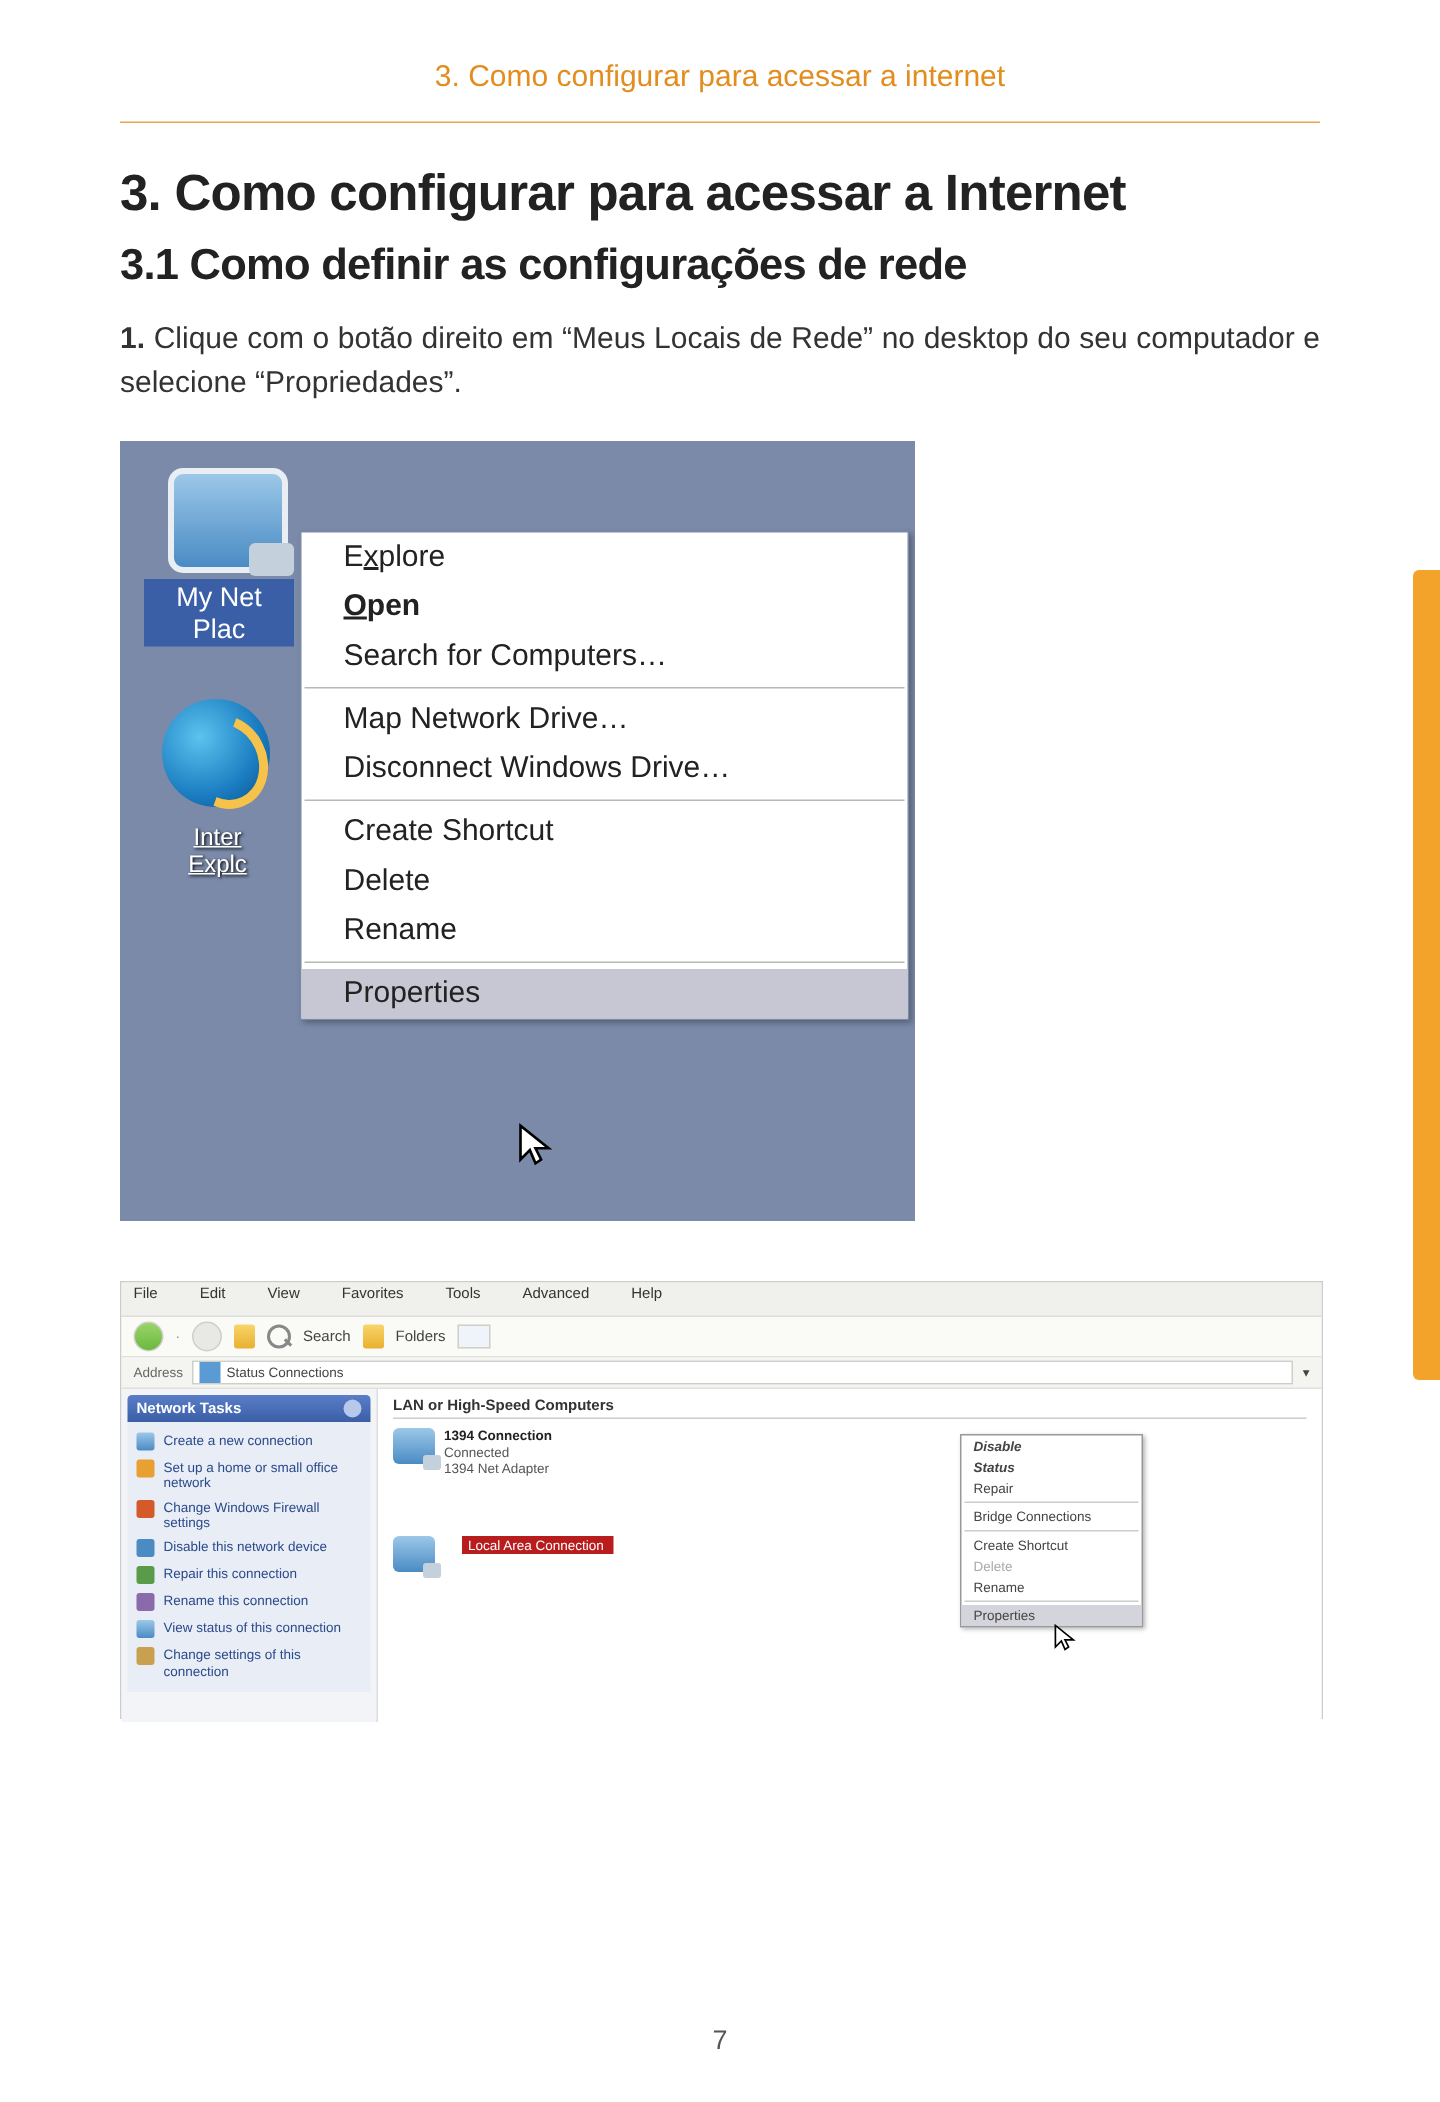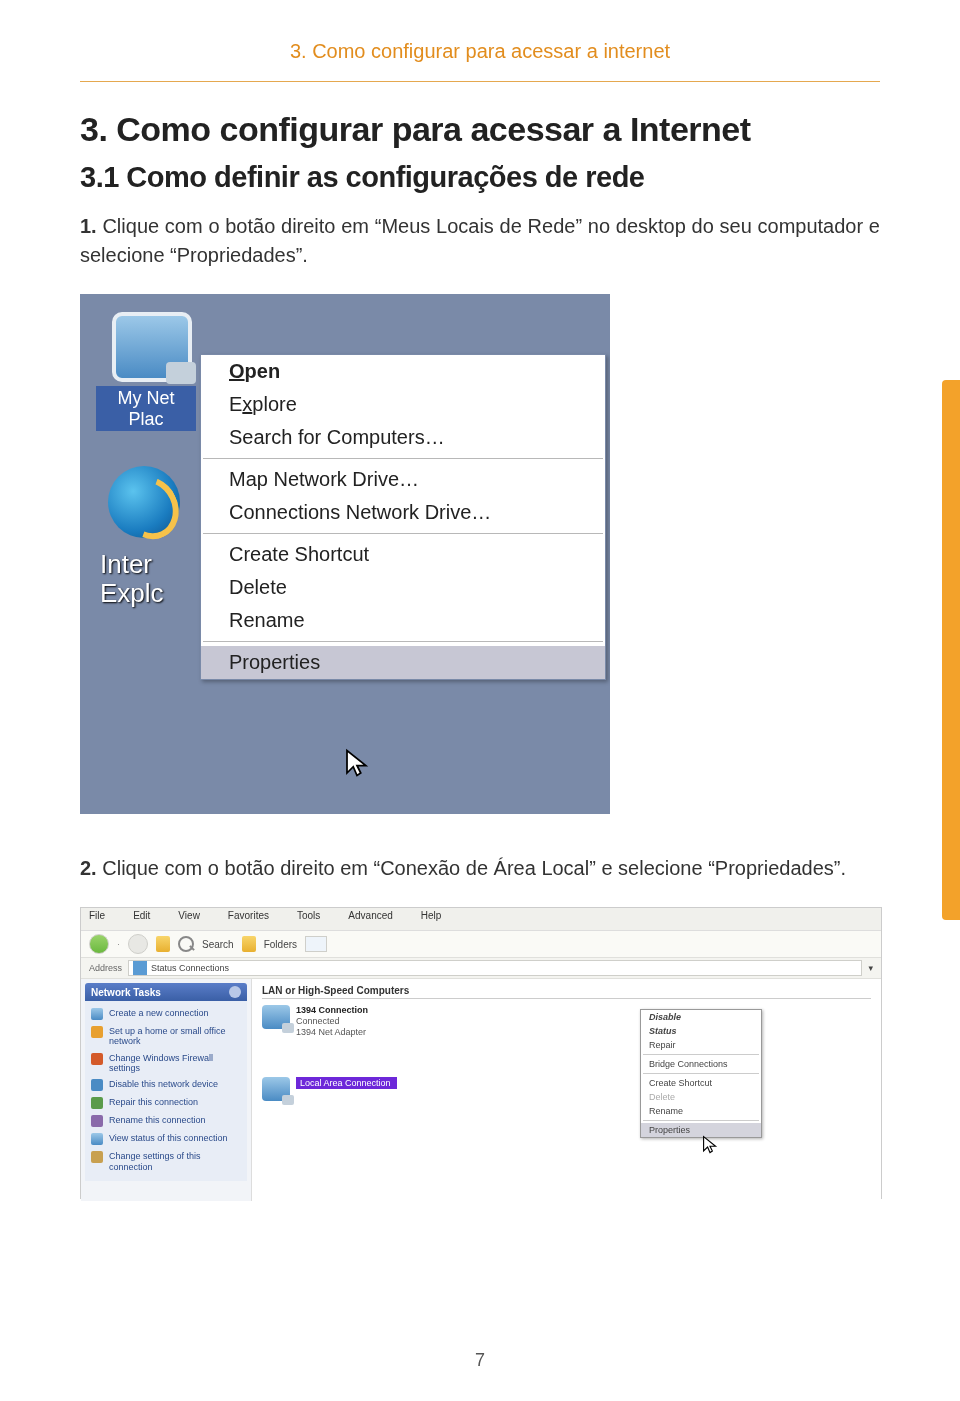--- a/index.html
+++ b/index.html
@@ -103,23 +103,24 @@
     border-radius:50%;
     background:radial-gradient(circle at 35% 35%, #5bc3ee 0%, #1a7cc0 60%, #0a4b82 100%);
   }
   .icon-ie:before{
     content:"";position:absolute;left:14px;top:10px;width:44px;height:52px;
     border:6px solid #f6c24a;border-radius:50%;border-top-color:transparent;border-left-color:transparent;
     transform:rotate(-25deg);
   }
   .label2{
     position:absolute;left:20px;top:256px;width:90px;
-    color:#fff;font-size:26px;text-align:left;
+    color:#fff;font-size:16px;text-align:center;
     line-height:1.1;
     text-shadow:1px 1px 2px #000;
+    text-decoration:underline;
   }
   .ctxmenu{
     position:absolute;left:120px;top:60px;
     width:404px;background:#fff;border:1px solid #7a8aa8;
     box-shadow:2px 2px 4px rgba(0,0,0,0.3);
     font-family:Tahoma,Arial,sans-serif;
     font-size:20px;
     color:#222;
   }
   .ctxmenu .mi{padding:5px 18px 5px 28px;}
@@ -176,21 +177,21 @@
   .ic-f{background:#8a6aaa;}
   .ic-g{background:#c8a050;}
   .main2{flex:1;background:#fff;padding:6px 10px;position:relative;}
   .sect-hd{font-size:10px;font-weight:700;color:#333;border-bottom:1px solid #ccc;padding-bottom:2px;margin-bottom:6px;}
   .conns{display:flex;gap:40px;align-items:flex-start;flex-direction:column;}
   .conn{display:flex;gap:6px;align-items:flex-start;}
   .conn-ic{width:28px;height:24px;background:linear-gradient(#9cc8e8,#4a8bc4);border-radius:4px;position:relative;}
   .conn-ic:after{content:"";position:absolute;right:-4px;bottom:-4px;width:12px;height:10px;background:#c4d0db;border-radius:2px;}
   .conn-txt{font-size:9px;color:#555;line-height:1.2;}
   .conn-txt b{color:#222;}
-  .conn2-hd{background:#6d28d9;color:#fff;font-size:9px;padding:1px 6px 1px 4px;display:inline-block;}
+  .conn2-hd{background:#b91c1c;color:#fff;font-size:9px;padding:1px 6px 1px 4px;display:inline-block;margin-left:12px;}
   .ctx2{
     position:absolute;left:388px;top:30px;width:120px;background:#fff;border:1px solid #999;
     box-shadow:1px 1px 3px rgba(0,0,0,0.3);font-size:9px;
   }
   .ctx2 .mi2{padding:2px 8px;}
   .ctx2 .mi2.b{font-weight:700;font-style:italic;}
   .ctx2 .mi2.dis{color:#aaa;}
   .ctx2 .s2{border-top:1px solid #ccc;margin:2px 2px;}
   .ctx2 .mi2.sel2{background:#d4d4dd;}
   .cursor2{position:absolute;left:450px;top:156px;width:16px;height:18px;}
@@ -214,43 +215,40 @@
     <div class="icon-monitor"></div>
     <div class="label1">
       <span>My Net</span><br><span>Plac</span>
     </div>
     <div class="icon-ie"></div>
     <div class="label2">
       <span>Inter</span><br><span>Explc</span>
     </div>
 
     <div class="ctxmenu">
+      <div class="mi">E<span class="u">x</span><span>plore</span></div>
       <div class="mi bold"><span class="u">O</span><span>pen</span></div>
-      <div class="mi">E<span class="u">x</span><span>plore</span></div>
       <div class="mi">Search for Computers…</div>
       <div class="sep"></div>
       <div class="mi">Map Network Drive…</div>
-      <div class="mi">Connections Network Drive…</div>
+      <div class="mi">Disconnect Windows Drive…</div>
       <div class="sep"></div>
       <div class="mi">Create Shortcut</div>
       <div class="mi">Delete</div>
       <div class="mi">Rename</div>
       <div class="sep"></div>
       <div class="mi sel">Properties</div>
     </div>
     <div class="cursor">
       <svg viewBox="0 0 20 24">
           <path d="M2 2 L2 20 L7 15 L10 22 L13 20 L10 14 L17 14 Z" fill="#fff" stroke="#000" stroke-width="1.4"></path>
         </svg>
     </div>
   </div>
 
-  <div class="para">
-    <span class="n">2.</span><span> Clique com o botão direito em “Conexão de Área Local” e selecione “Propriedades”.</span>
-  </div>
 
   <div class="shot2">
     <div class="menubar">
       <span>File</span>
       <span>Edit</span>
       <span>View</span>
       <span>Favorites</span>
       <span>Tools</span>
       <span>Advanced</span>
       <span>Help</span>

